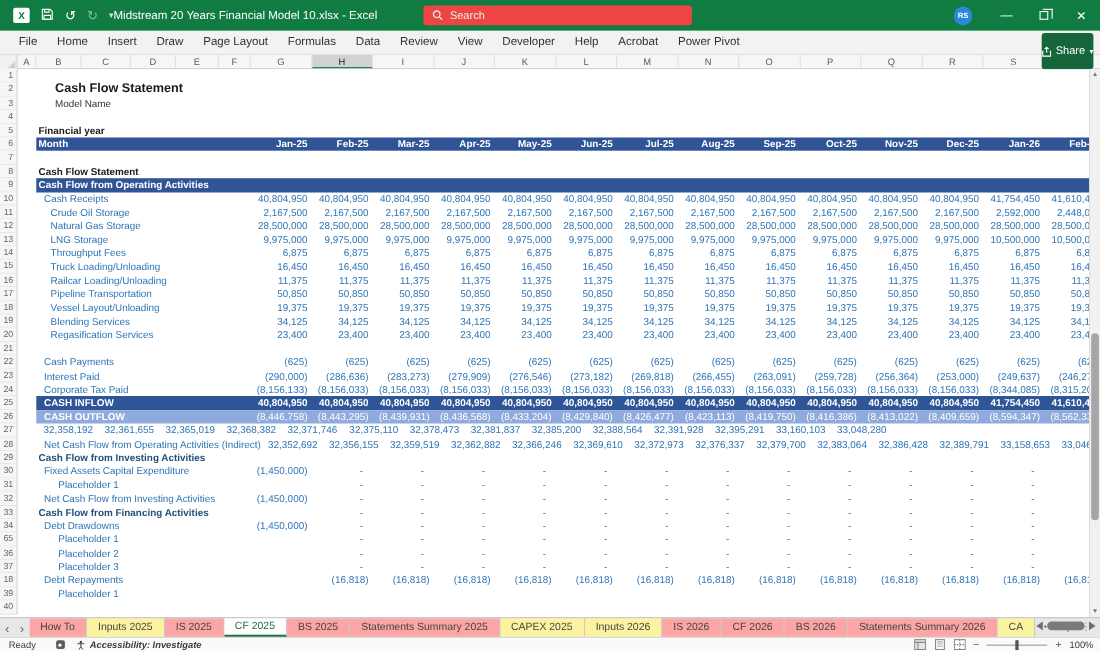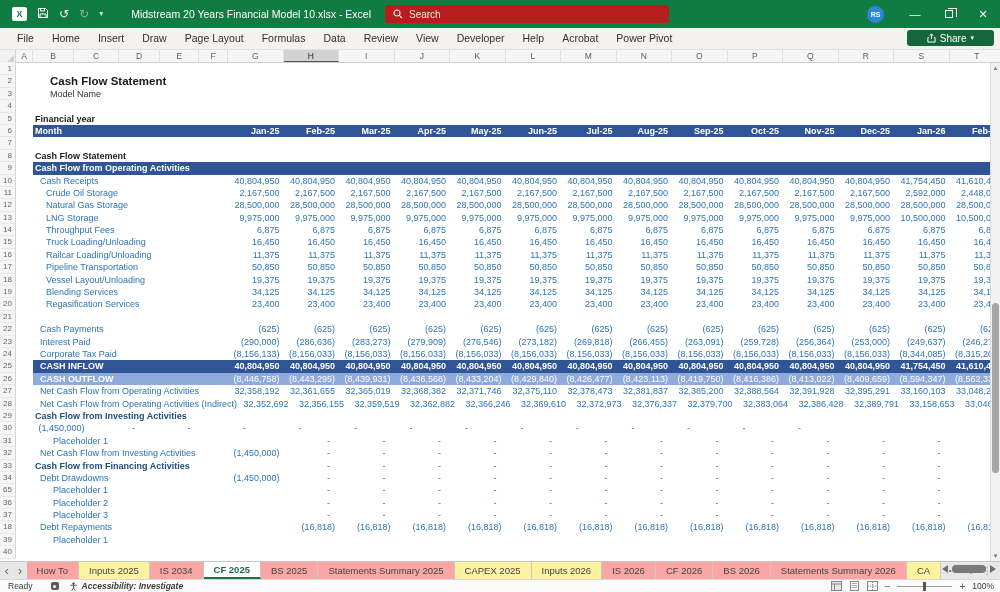--- a/index.html
+++ b/index.html
@@ -6,32 +6,32 @@
   html,body{width:1000px;height:592px;overflow:hidden;}
   body{font-family:"Liberation Sans","DejaVu Sans",sans-serif;background:#fff;position:relative;}
 
   
   .titlebar{height:28px;background:#107C41;display:flex;align-items:center;color:#fff;position:relative;}
   .qat{display:flex;align-items:center;gap:10px;padding-left:12px;}
   .appicon{width:15px;height:14px;background:#fff;border-radius:2px;color:#107C41;font-weight:bold;font-size:9px;display:flex;align-items:center;justify-content:center;}
   .qbtn{font-size:12px;line-height:12px;color:#fff;cursor:pointer;}
   .qbtn.dim{opacity:.45;}
   .qsep{font-size:8px;opacity:.8;}
-  .doc-title{font-size:10.5px;margin-left:28px;white-space:nowrap;color:#fff;}
-  .searchbox{position:absolute;left:385px;top:5px;width:284px;height:18px;background:#b91c1c;border-radius:3px;display:flex;align-items:center;gap:6px;padding-left:8px;color:#E3EFE7;font-size:10px;cursor:text;}
+  .doc-title{font-size:10.5px;margin-left:0;white-space:nowrap;color:#fff;}
+  .searchbox{position:absolute;left:385px;top:5px;width:244px;height:18px;background:#ef4444;border-radius:3px;display:flex;align-items:center;gap:6px;padding-left:8px;color:#E3EFE7;font-size:10px;cursor:text;}
   .win-cluster{position:absolute;right:0;top:0;height:28px;display:flex;align-items:center;}
   .avatar{width:17px;height:17px;border-radius:50%;background:#2B88D8;color:#fff;font-size:7px;font-weight:bold;display:flex;align-items:center;justify-content:center;margin-right:14px;}
   .winbtn{width:34px;height:28px;display:flex;align-items:center;justify-content:center;font-size:11px;cursor:pointer;}
   .restore-box{width:8px;height:8px;border:1px solid #fff;position:relative;}
   .restore-box:before{content:"";position:absolute;left:2px;top:-3px;width:8px;height:8px;border:1px solid #fff;border-left:none;border-bottom:none;}
 
   
   .ribbon{height:22px;background:#F3F2F1;display:flex;align-items:center;padding-left:8px;border-bottom:1px solid #E1E0DE;position:relative;}
   .rtab{font-size:10.5px;color:#323130;padding:0 9px;line-height:21px;cursor:pointer;white-space:nowrap;}
-  .share-btn{position:absolute;right:6px;top:2px;height:16px;background:#15673B;color:#fff;border-radius:3px;font-size:10px;display:flex;align-items:center;gap:4px;padding:0 20px;cursor:pointer;}
+  .share-btn{position:absolute;right:6px;top:2px;height:33px;background:#15673B;color:#fff;border-radius:3px;font-size:10px;display:flex;align-items:center;gap:4px;padding:0 0;cursor:pointer;}
 
   
   .colhead{height:13px;background:#F6F6F6;border-bottom:1px solid #CFCFCF;display:flex;font-size:8.5px;color:#5c5c5c;}
   .corner{width:16px;height:13px;border-right:1px solid #D4D4D4;position:relative;background:#F1F1F1;flex:0 0 16px;}
   .corner:after{content:"";position:absolute;right:1px;bottom:1px;border-left:7px solid transparent;border-bottom:7px solid #CFCFCF;}
   .chcell{border-right:1px solid #E0E0E0;display:flex;align-items:center;justify-content:center;cursor:pointer;flex:0 0 auto;}
   .chcell.sel{background:#D2D2D2;color:#222;border-bottom:1px solid #107C41;}
 
   
   .sheet-wrap{height:498px;position:relative;background:#fff;overflow:hidden;}
@@ -58,21 +58,21 @@
   
   .vscroll{position:absolute;right:0;top:0;width:10px;height:498px;background:#F1F1F1;border-left:1px solid #DCDCDC;}
   .vscroll .arr{height:10px;font-size:6px;color:#777;text-align:center;line-height:10px;cursor:pointer;}
   .vthumb{position:absolute;left:1px;right:1px;top:240px;height:170px;background:#A6A6A6;border-radius:4px;cursor:grab;}
 
   
   .tabbar{height:18px;background:#E7E7E7;border-top:1px solid #C6C6C6;display:flex;align-items:stretch;font-size:9.5px;color:#444;position:relative;overflow:hidden;}
   .tnav{width:18px;display:flex;align-items:center;justify-content:center;color:#666;font-size:12px;cursor:pointer;}
   .stab{padding:0 10px;display:flex;align-items:center;border-right:1px solid #C9C9C9;cursor:pointer;white-space:nowrap;background:#fca5a5;}
   .stab.yellow{background:#FBF3A0;}
-  .stab.active{background:#fff;font-weight:bold;color:#1E6B40;border-bottom:2px solid #1E7145;}
+  .stab.active{background:#fff;font-weight:normal;color:#1E6B40;border-bottom:2px solid #1E7145;}
   .tctrl{display:flex;align-items:center;gap:8px;padding:0 8px;color:#555;}
   .tctrl span{cursor:pointer;}
   .hscroll{position:absolute;right:4px;top:3px;display:flex;align-items:center;gap:4px;}
   .tri{width:0;height:0;border-top:4px solid transparent;border-bottom:4px solid transparent;cursor:pointer;}
   .tri.left{border-right:6px solid #707070;}
   .tri.right{border-left:6px solid #707070;}
   .hthumb{width:34px;height:8px;background:#7A7A7A;border-radius:4px;cursor:grab;}
 
   
   .statusbar{height:13px;background:#FAFAFA;border-top:1px solid #D9D9D9;display:flex;align-items:center;font-size:8.5px;color:#3b3b3b;padding:0 8px;position:relative;}
@@ -592,21 +592,20 @@
           <div class="cell-val">(8,413,022)</div>
           <div class="cell-val">(8,409,659)</div>
           <div class="cell-val">(8,594,347)</div>
           <div class="cell-val">(8,562,330)</div>
         </div>
       </div>
       <div class="grow s-item">
         <div class="gnum">27</div>
         <div class="gA"></div>
         <div class="gfill">
-          <div class="cell-label ind1">Net Cash Flow from Operating Activities</div>
           <div class="cell-val">32,358,192</div>
           <div class="cell-val">32,361,655</div>
           <div class="cell-val">32,365,019</div>
           <div class="cell-val">32,368,382</div>
           <div class="cell-val">32,371,746</div>
           <div class="cell-val">32,375,110</div>
           <div class="cell-val">32,378,473</div>
           <div class="cell-val">32,381,837</div>
           <div class="cell-val">32,385,200</div>
           <div class="cell-val">32,388,564</div>
@@ -641,20 +640,21 @@
         <div class="gnum">29</div>
         <div class="gA"></div>
         <div class="gfill">
           <div class="cell-label ind0">Cash Flow from Investing Activities</div>
         </div>
       </div>
       <div class="grow s-item">
         <div class="gnum">30</div>
         <div class="gA"></div>
         <div class="gfill">
+          <div class="cell-label ind1">Fixed Assets Capital Expenditure</div>
           <div class="cell-val">(1,450,000)</div>
           <div class="cell-val dash">-</div>
           <div class="cell-val dash">-</div>
           <div class="cell-val dash">-</div>
           <div class="cell-val dash">-</div>
           <div class="cell-val dash">-</div>
           <div class="cell-val dash">-</div>
           <div class="cell-val dash">-</div>
           <div class="cell-val dash">-</div>
           <div class="cell-val dash">-</div>
@@ -853,21 +853,21 @@
     <div class="arr" style="position:absolute;bottom:0;width:100%;">▼</div>
   </div>
 </div>
 
 <div class="tabbar">
   <div class="tnav">‹</div>
   <div class="tnav">›</div>
   <div style="display:flex;">
       <div class="stab">How To</div>
       <div class="stab yellow">Inputs 2025</div>
-      <div class="stab">IS 2034</div>
+      <div class="stab">IS 2025</div>
       <div class="stab active">CF 2025</div>
       <div class="stab">BS 2025</div>
       <div class="stab">Statements Summary 2025</div>
       <div class="stab yellow">CAPEX 2025</div>
       <div class="stab yellow">Inputs 2026</div>
       <div class="stab">IS 2026</div>
       <div class="stab">CF 2026</div>
       <div class="stab">BS 2026</div>
       <div class="stab">Statements Summary 2026</div>
       <div class="stab yellow">CA</div>

